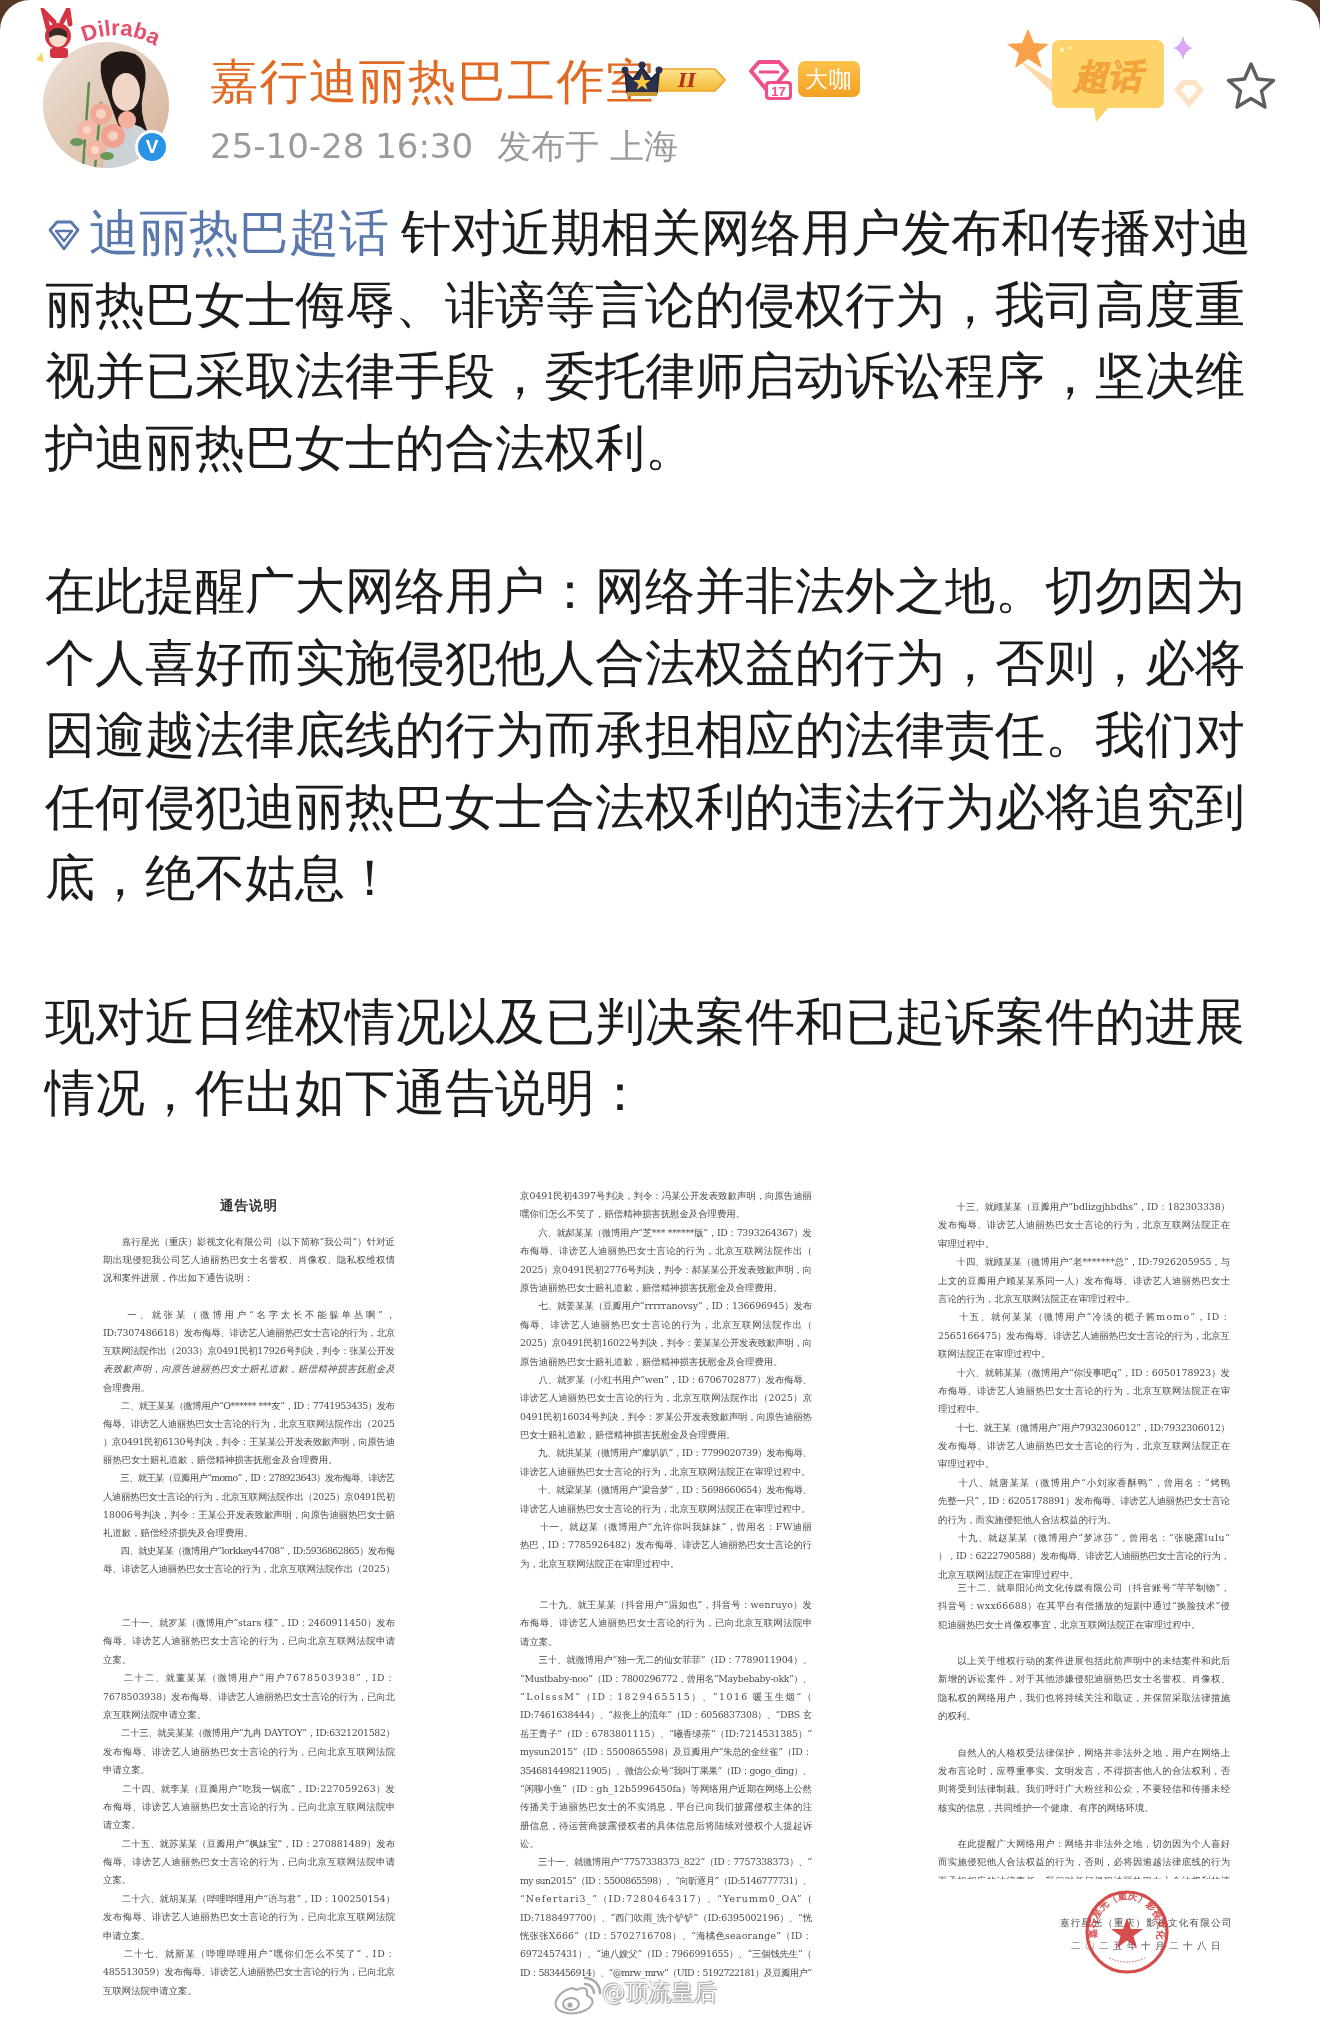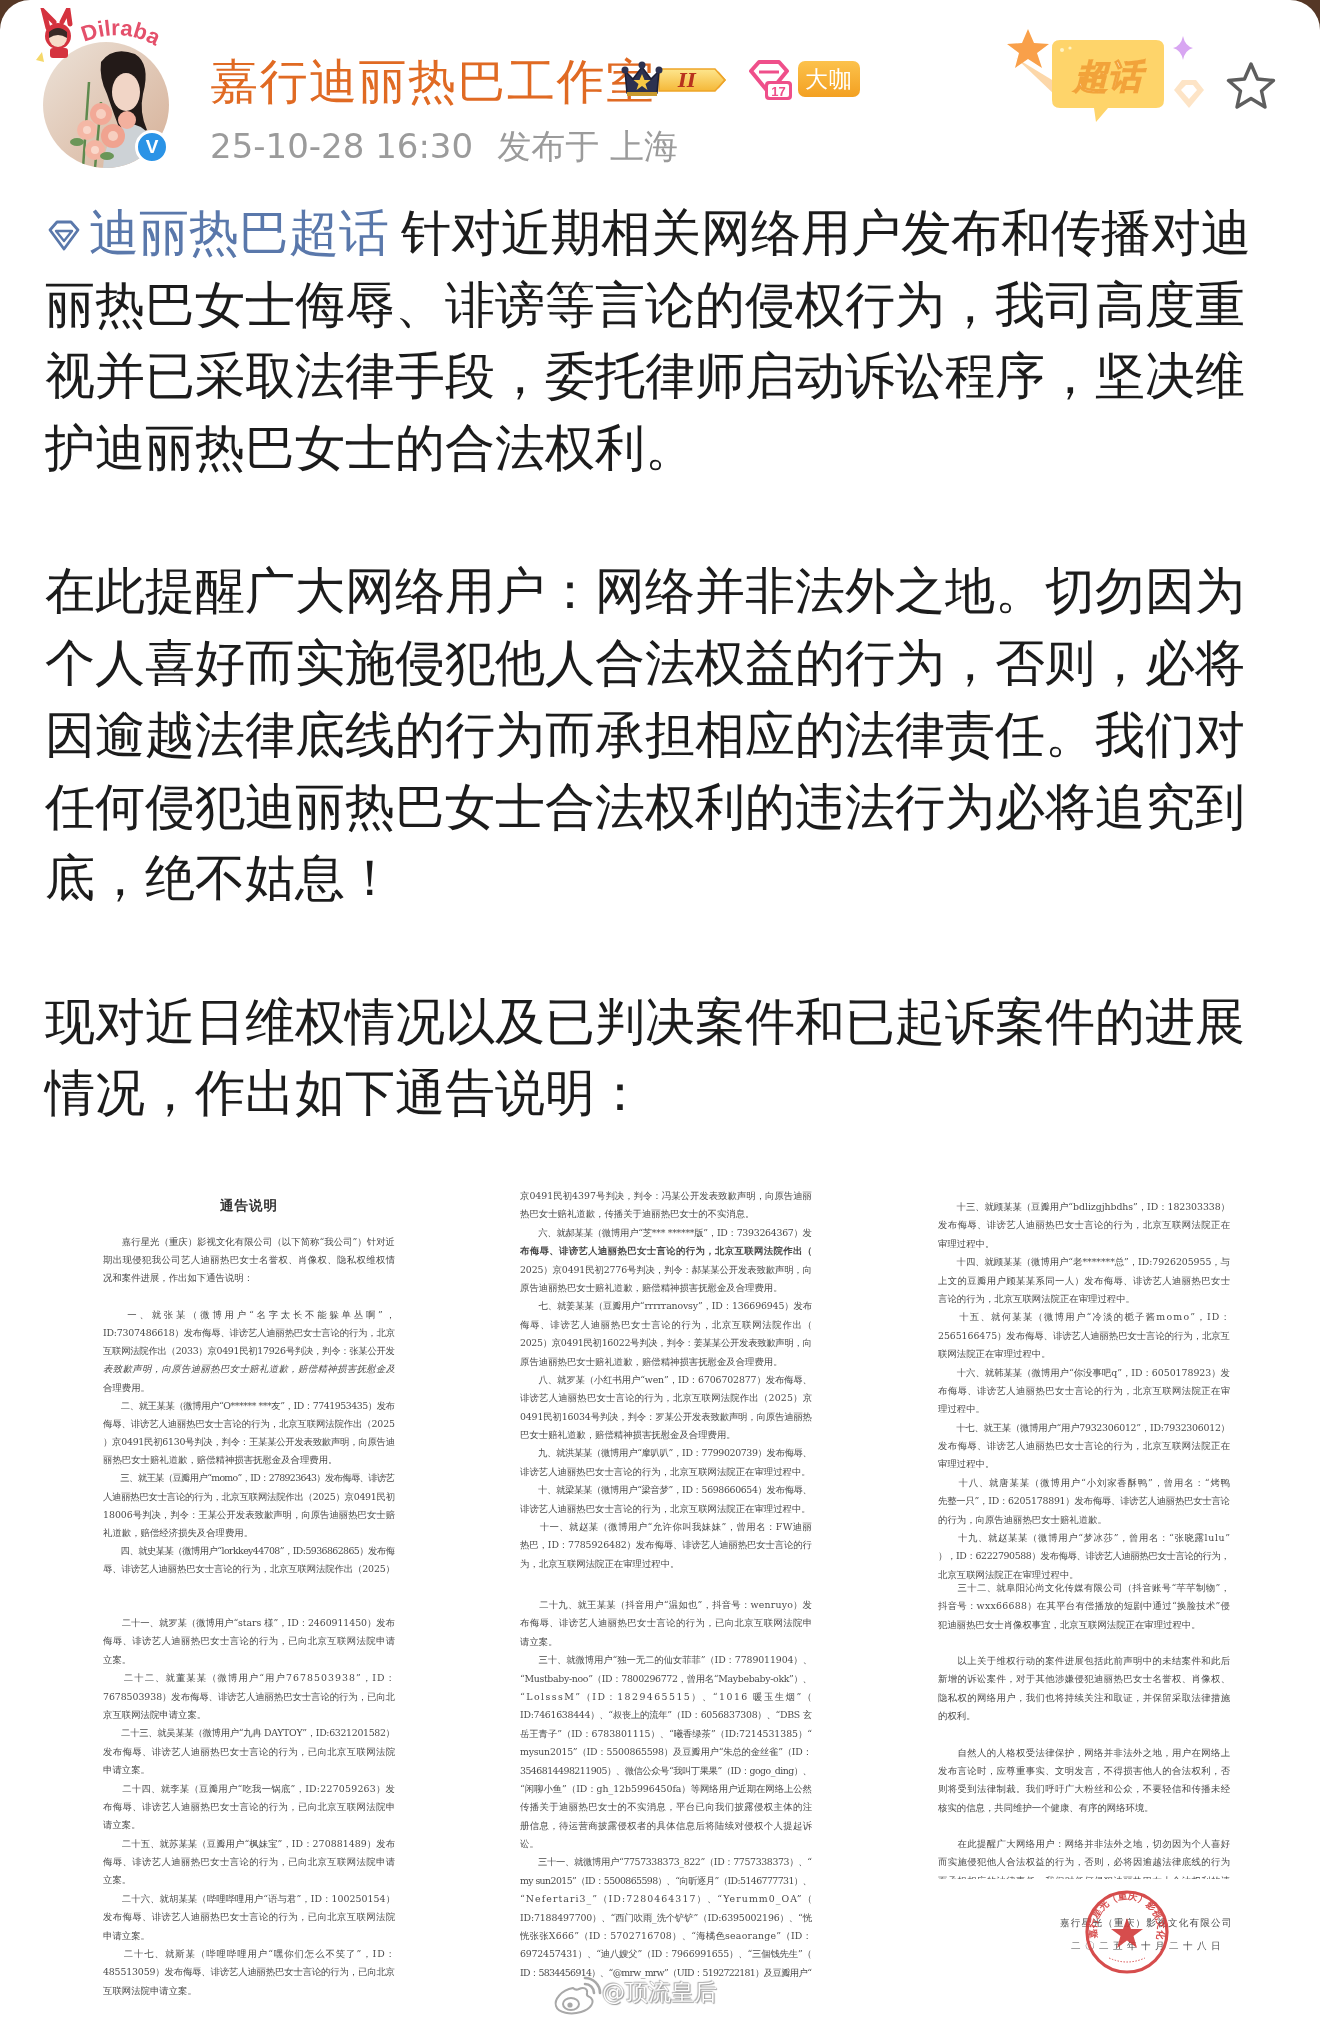--- a/index.html
+++ b/index.html
@@ -204,23 +204,23 @@
       <div class="doc-line">立案。</div>
       <div class="doc-line" style="letter-spacing: 0.054px;">　　二十六、就胡某某（哔哩哔哩用户“语与君”，ID：100250154）</div>
       <div class="doc-line" style="letter-spacing: 0.371px;">发布侮辱、诽谤艺人迪丽热巴女士言论的行为，已向北京互联网法院</div>
       <div class="doc-line">申请立案。</div>
       <div class="doc-line" style="letter-spacing: 0.946px;">　　二十七、就斯某（哔哩哔哩用户“嘿你们怎么不笑了”，ID：</div>
       <div class="doc-line" style="letter-spacing: -0.16px;">485513059）发布侮辱、诽谤艺人迪丽热巴女士言论的行为，已向北京</div>
       <div class="doc-line">互联网法院申请立案。</div>
     </div>
   <div class="doc-page" id="c1p0">
       <div class="doc-line" style="letter-spacing: 0.016px;">京0491民初4397号判决，判令：冯某公开发表致歉声明，向原告迪丽</div>
-      <div class="doc-line">热巴女士赔礼道歉，传播关于迪丽热巴女士的不实消息。</div>
+      <div class="doc-line">嘿你们怎么不笑了，赔偿精神损害抚慰金及合理费用。</div>
       <div class="doc-line" style="letter-spacing: -0.28px;">　　六、就郝某某（微博用户“芝*** ******版”，ID：7393264367）发</div>
-      <div class="doc-line" style="letter-spacing: 0.371px; font-weight: bold;">布侮辱、诽谤艺人迪丽热巴女士言论的行为，北京互联网法院作出（</div>
+      <div class="doc-line" style="letter-spacing: 0.371px;">布侮辱、诽谤艺人迪丽热巴女士言论的行为，北京互联网法院作出（</div>
       <div class="doc-line" style="letter-spacing: -0.131px;">2025）京0491民初2776号判决，判令：郝某某公开发表致歉声明，向</div>
       <div class="doc-line">原告迪丽热巴女士赔礼道歉，赔偿精神损害抚慰金及合理费用。</div>
       <div class="doc-line" style="letter-spacing: -0.154px;">　　七、就姜某某（豆瓣用户“rrrrranovsy”，ID：136696945）发布</div>
       <div class="doc-line" style="letter-spacing: 0.719px;">侮辱、诽谤艺人迪丽热巴女士言论的行为，北京互联网法院作出（</div>
       <div class="doc-line" style="letter-spacing: -0.293px;">2025）京0491民初16022号判决，判令：姜某某公开发表致歉声明，向</div>
       <div class="doc-line">原告迪丽热巴女士赔礼道歉，赔偿精神损害抚慰金及合理费用。</div>
       <div class="doc-line" style="letter-spacing: -0.134px;">　　八、就罗某（小红书用户“wen”，ID：6706702877）发布侮辱、</div>
       <div class="doc-line" style="letter-spacing: 0.182px;">诽谤艺人迪丽热巴女士言论的行为，北京互联网法院作出（2025）京</div>
       <div class="doc-line" style="letter-spacing: -0.16px;">0491民初16034号判决，判令：罗某公开发表致歉声明，向原告迪丽热</div>
       <div class="doc-line">巴女士赔礼道歉，赔偿精神损害抚慰金及合理费用。</div>
@@ -266,21 +266,21 @@
       <div class="doc-line" style="letter-spacing: -0.06px;">2565166475）发布侮辱、诽谤艺人迪丽热巴女士言论的行为，北京互</div>
       <div class="doc-line">联网法院正在审理过程中。</div>
       <div class="doc-line" style="letter-spacing: -0.02px;">　　十六、就韩某某（微博用户“你没事吧q”，ID：6050178923）发</div>
       <div class="doc-line" style="letter-spacing: 0.371px;">布侮辱、诽谤艺人迪丽热巴女士言论的行为，北京互联网法院正在审</div>
       <div class="doc-line">理过程中。</div>
       <div class="doc-line" style="letter-spacing: -0.26px;">　　十七、就王某（微博用户“用户7932306012”，ID:7932306012）</div>
       <div class="doc-line" style="letter-spacing: 0.371px;">发布侮辱、诽谤艺人迪丽热巴女士言论的行为，北京互联网法院正在</div>
       <div class="doc-line">审理过程中。</div>
       <div class="doc-line" style="letter-spacing: 0.844px;">　　十八、就唐某某（微博用户“小刘家香酥鸭”，曾用名：“烤鸭</div>
       <div class="doc-line" style="letter-spacing: -0.241px;">先整一只”，ID：6205178891）发布侮辱、诽谤艺人迪丽热巴女士言论</div>
-      <div class="doc-line">的行为，向原告迪丽热巴女士赔礼道歉。</div>
+      <div class="doc-line">的行为，而实施侵犯他人合法权益的行为。</div>
       <div class="doc-line" style="letter-spacing: 0.637px;">　　十九、就赵某某（微博用户“梦冰莎”，曾用名：“张晓露lulu”</div>
       <div class="doc-line" style="letter-spacing: -0.368px;">），ID：6222790588）发布侮辱、诽谤艺人迪丽热巴女士言论的行为，</div>
       <div class="doc-line">北京互联网法院正在审理过程中。</div>
     </div>
   <div class="doc-page" id="c2p1">
       <div class="doc-line" style="letter-spacing: 0.351px;">　　三十二、就阜阳沁尚文化传媒有限公司（抖音账号“芊芊制物”，</div>
       <div class="doc-line" style="letter-spacing: 0.272px;">抖音号：wxx66688）在其平台有偿播放的短剧中通过“换脸技术”侵</div>
       <div class="doc-line">犯迪丽热巴女士肖像权事宜，北京互联网法院正在审理过程中。</div>
       <div class="doc-line gap"></div>
       <div class="doc-line" style="letter-spacing: 0.371px;">　　以上关于维权行动的案件进展包括此前声明中的未结案件和此后</div>

